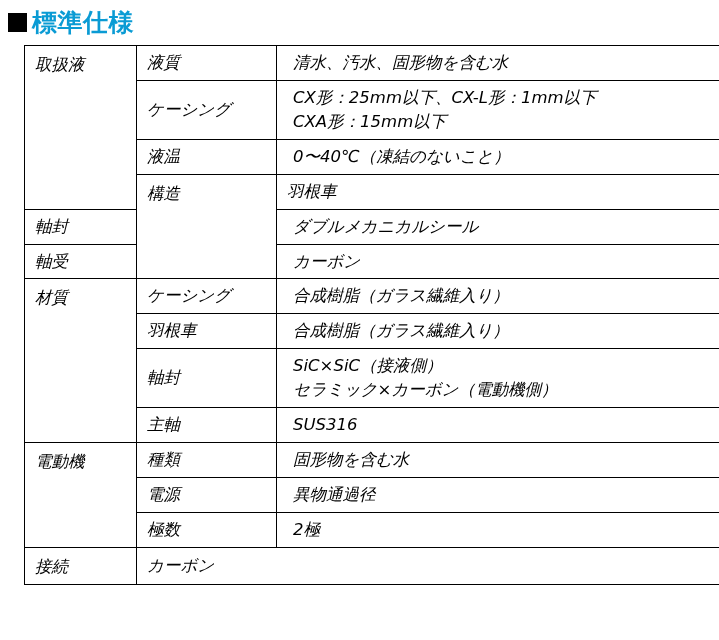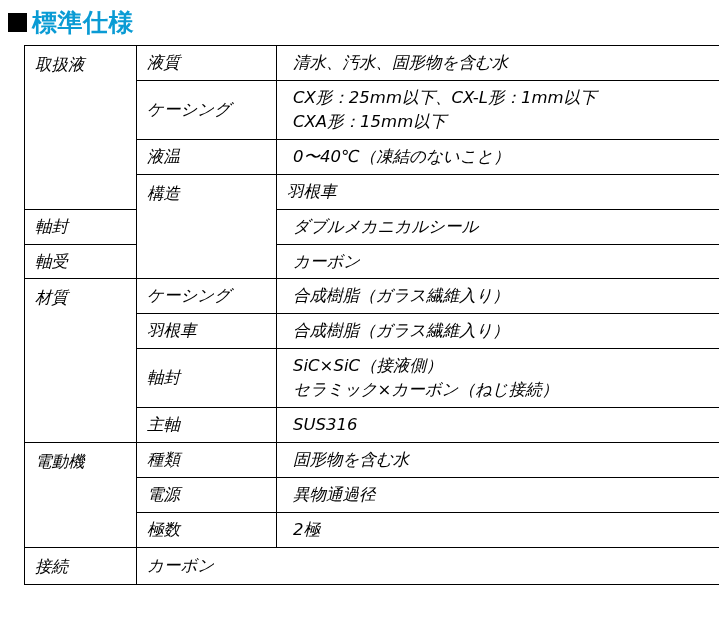--- a/index.html
+++ b/index.html
@@ -135,21 +135,21 @@
         <td class="value-cell">合成樹脂（ガラス繊維入り）</td>
       </tr>
       <tr>
         <td>羽根車</td>
         <td class="value-cell">合成樹脂（ガラス繊維入り）</td>
       </tr>
       <tr>
         <td>軸封</td>
         <td class="value-cell">
           <span class="line2">SiC×SiC（接液側）</span>
-          <span class="line2">セラミック×カーボン（ねじ接続）</span>
+          <span class="line2">セラミック×カーボン（電動機側）</span>
         </td>
       </tr>
       <tr>
         <td>主軸</td>
         <td class="value-cell">SUS316</td>
       </tr>
 
       <tr class="group-start">
         <td class="group-cell" rowspan="3">電動機</td>
         <td>種類</td>

